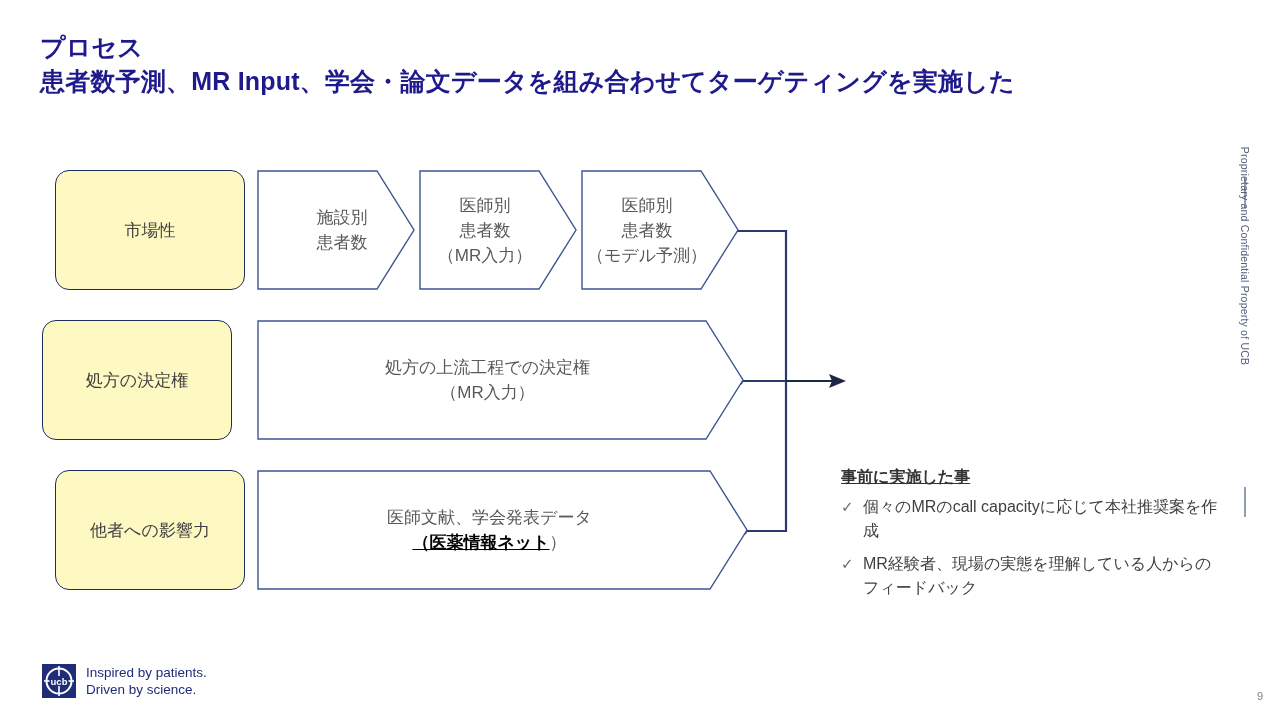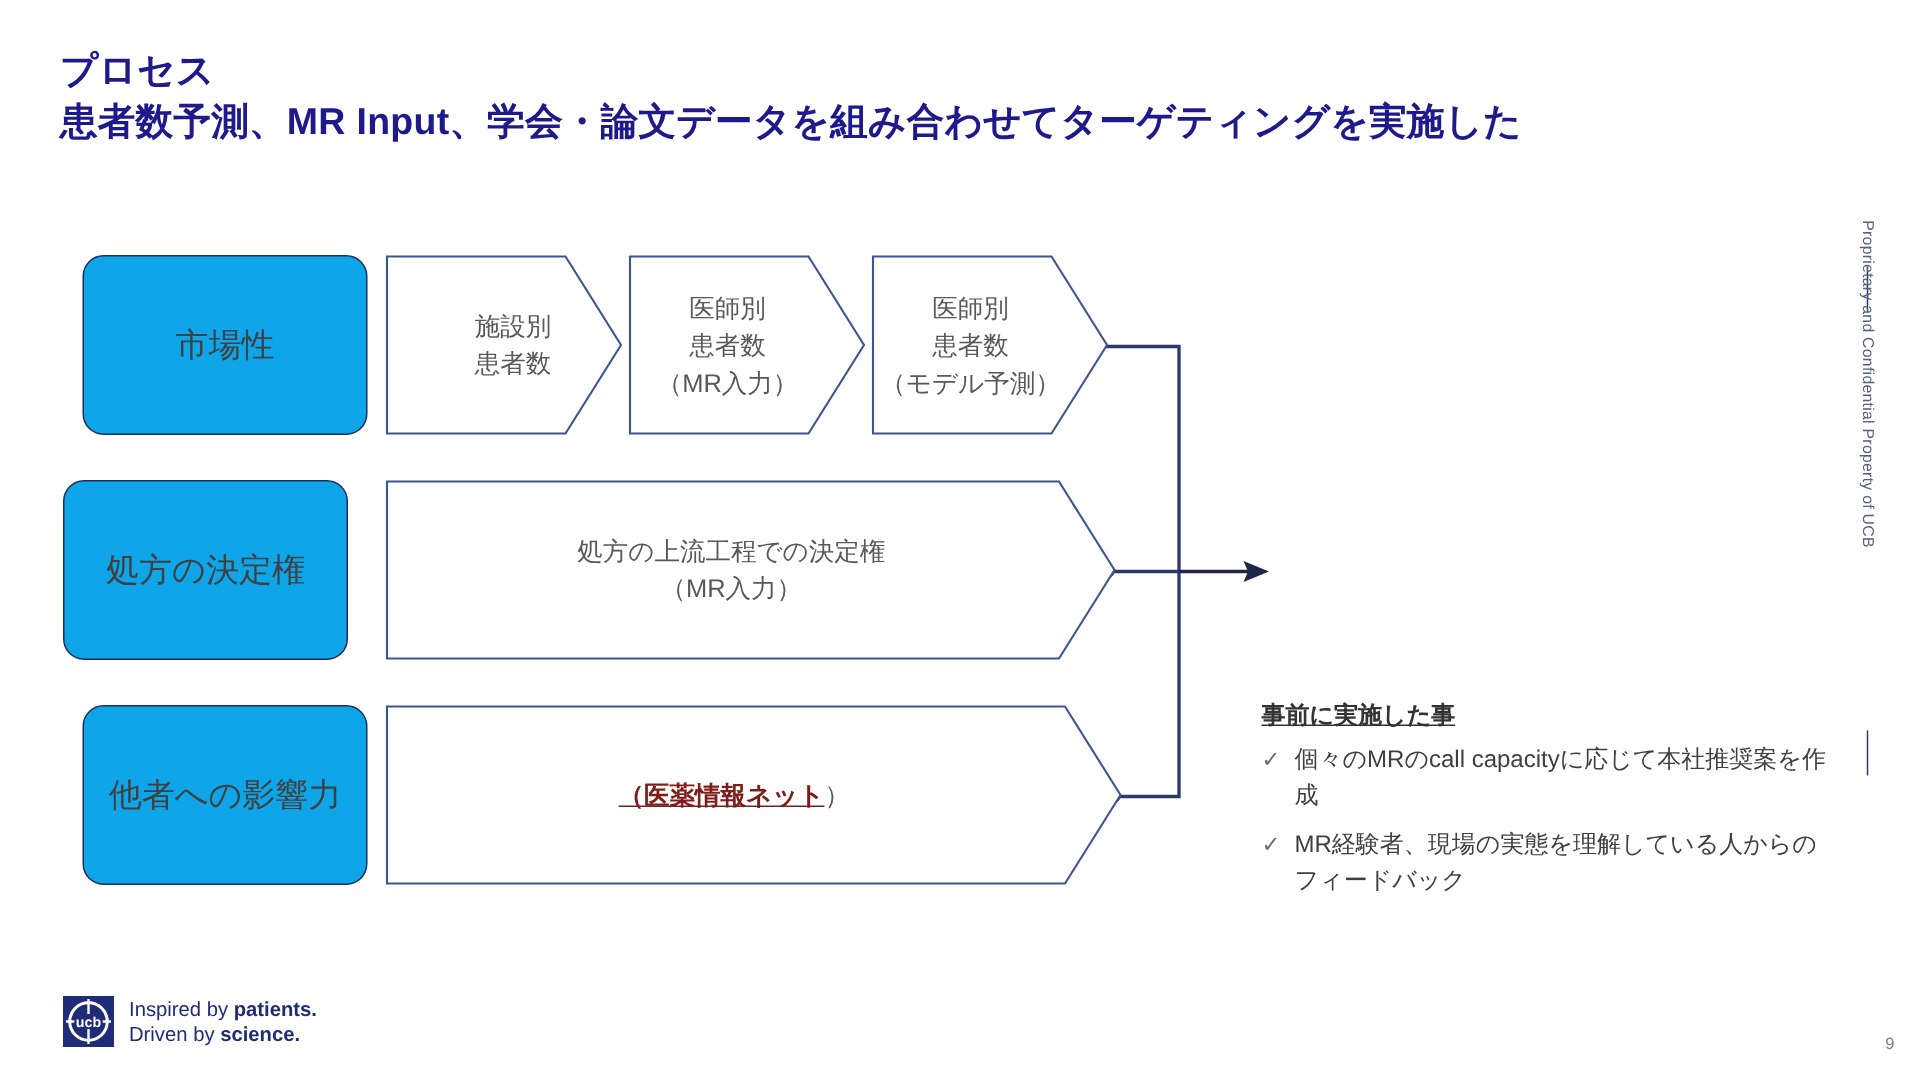--- a/index.html
+++ b/index.html
@@ -36,28 +36,28 @@
   .title-line2 {
     font-size: 25px;
     line-height: 36px;
     color: #1f1a8c;
     white-space: nowrap;
   }
 
   
   .cat-box {
     position: absolute;
-    background: #0ea5e9;
+    background: #fef9c3;
     border: 1.4px solid #1f2d5c;
     border-radius: 14px;
     display: flex;
     align-items: center;
     justify-content: center;
     color: #404040;
-    font-size: 22px;
+    font-size: 17px;
     box-sizing: border-box;
   }
 
   
   .chev-wrap {
     position: absolute;
   }
   .chev-wrap svg {
     position: absolute;
     left: 0;
@@ -76,21 +76,21 @@
     justify-content: center;
     color: #595959;
     font-size: 17px;
     line-height: 25px;
     text-align: center;
     box-sizing: border-box;
   }
   .chev-label.shift-left { padding-right: 26px; }
   .chev-label .bold-ul {
     font-weight: bold;
-    color: #7f1d1d;
+    color: #000000;
   }
   .chev-label .bold-ul u { text-decoration: underline; }
 
   
   #connectors {
     position: absolute;
     left: 0;
     top: 0;
     width: 1281px;
     height: 721px;
@@ -165,21 +165,21 @@
     height: 34px;
     flex: 0 0 auto;
   }
   .logo-text {
     margin-left: 10px;
     color: #1f2d78;
     font-size: 13.5px;
     line-height: 17px;
     white-space: nowrap;
   }
-  .logo-text b { font-weight: bold; }
+  .logo-text b { font-weight: normal; }
 
   
   .side-note {
     position: absolute;
     right: 16px;
     top: 0;
     height: 721px;
     width: 40px;
   }
   .side-note .vtext {
@@ -288,20 +288,21 @@
 
   <div class="cat-box" style="left:55px; top:470px; width:190px; height:120px;">
     <span>他者への影響力</span>
   </div>
 
   <div class="chev-wrap" style="left:257px; top:470px; width:491px; height:120px;">
     <svg width="491" height="120" viewBox="0 0 491 120">
       <path d="M1 1 L453 1 L490 60 L453 119 L1 119 Z" fill="#ffffff" stroke="#3d5492" stroke-width="1.4"></path>
     </svg>
     <div class="chev-label shift-left">
+      <div>医師文献、学会発表データ</div>
       <div>
         <span class="bold-ul"><u>（医薬情報ネット</u></span><span>）</span>
       </div>
     </div>
   </div>
 
 
   <div class="notes">
     <div class="notes-heading">事前に実施した事</div>
 

